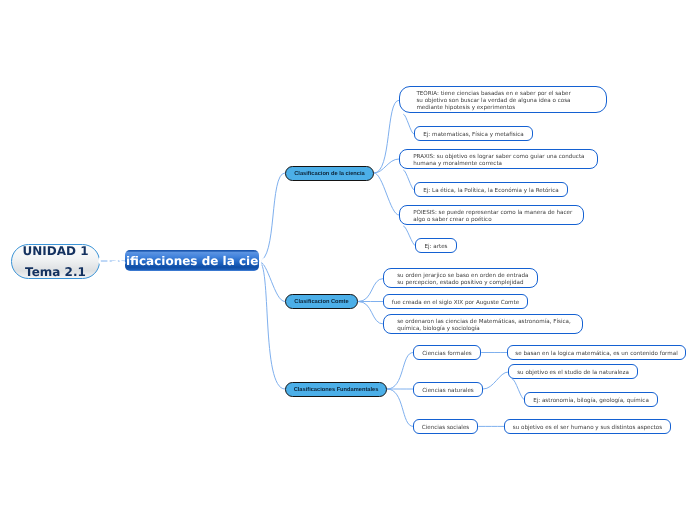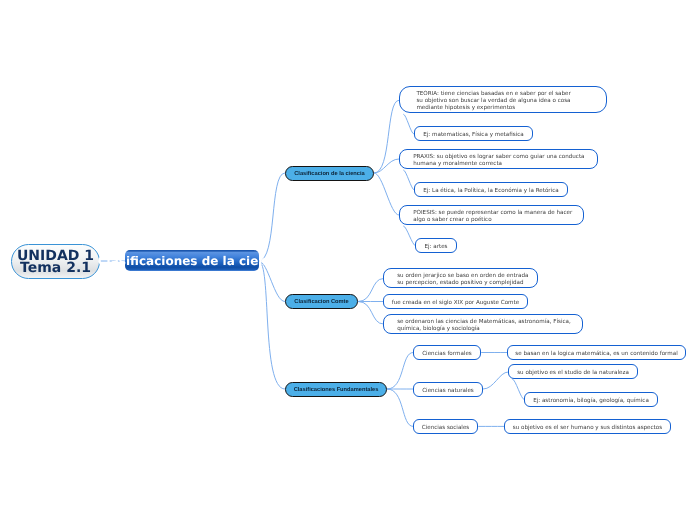--- a/index.html
+++ b/index.html
@@ -9,22 +9,22 @@
        -webkit-font-smoothing:antialiased;text-rendering:geometricPrecision;}
   #canvas{position:relative;width:696px;height:520px;}
   #links{position:absolute;left:0;top:0;width:696px;height:520px;}
   .node{position:absolute;box-sizing:border-box;display:flex;align-items:center;
         justify-content:center;text-align:center;white-space:pre;}
 
   
   .root{left:11px;top:244px;width:89px;height:35px;border:1.4px solid #3a93d6;
         border-radius:18px;
         background:linear-gradient(180deg,#fcfdfd 0%,#f2f4f5 40%,#dde0e2 78%,#f2f3f4 100%);
-        color:#13315f;font-weight:bold;font-size:14px;line-height:12px;
-        flex-direction:column;}
+        color:#13315f;font-weight:bold;font-size:12px;line-height:12px;
+        flex-direction:column;justify-content:space-between;}
 
   
   .central{left:125px;top:250px;width:134px;height:21px;border-radius:5px;
        background:linear-gradient(180deg,#1b56ad 0%,#1b56ad 5%,#5c94e2 11%,#4585dd 30%,
                   #2166c4 58%,#0f4da5 82%,#1b5cb6 93%,#4a87dd 100%);
        color:#ffffff;font-weight:bold;font-size:12px;}
 
   
   .branch{border:1.6px solid #131313;border-radius:8px;background:#4cafe8;
           color:#0e2336;font-weight:bold;font-size:5.7px;height:15px;

